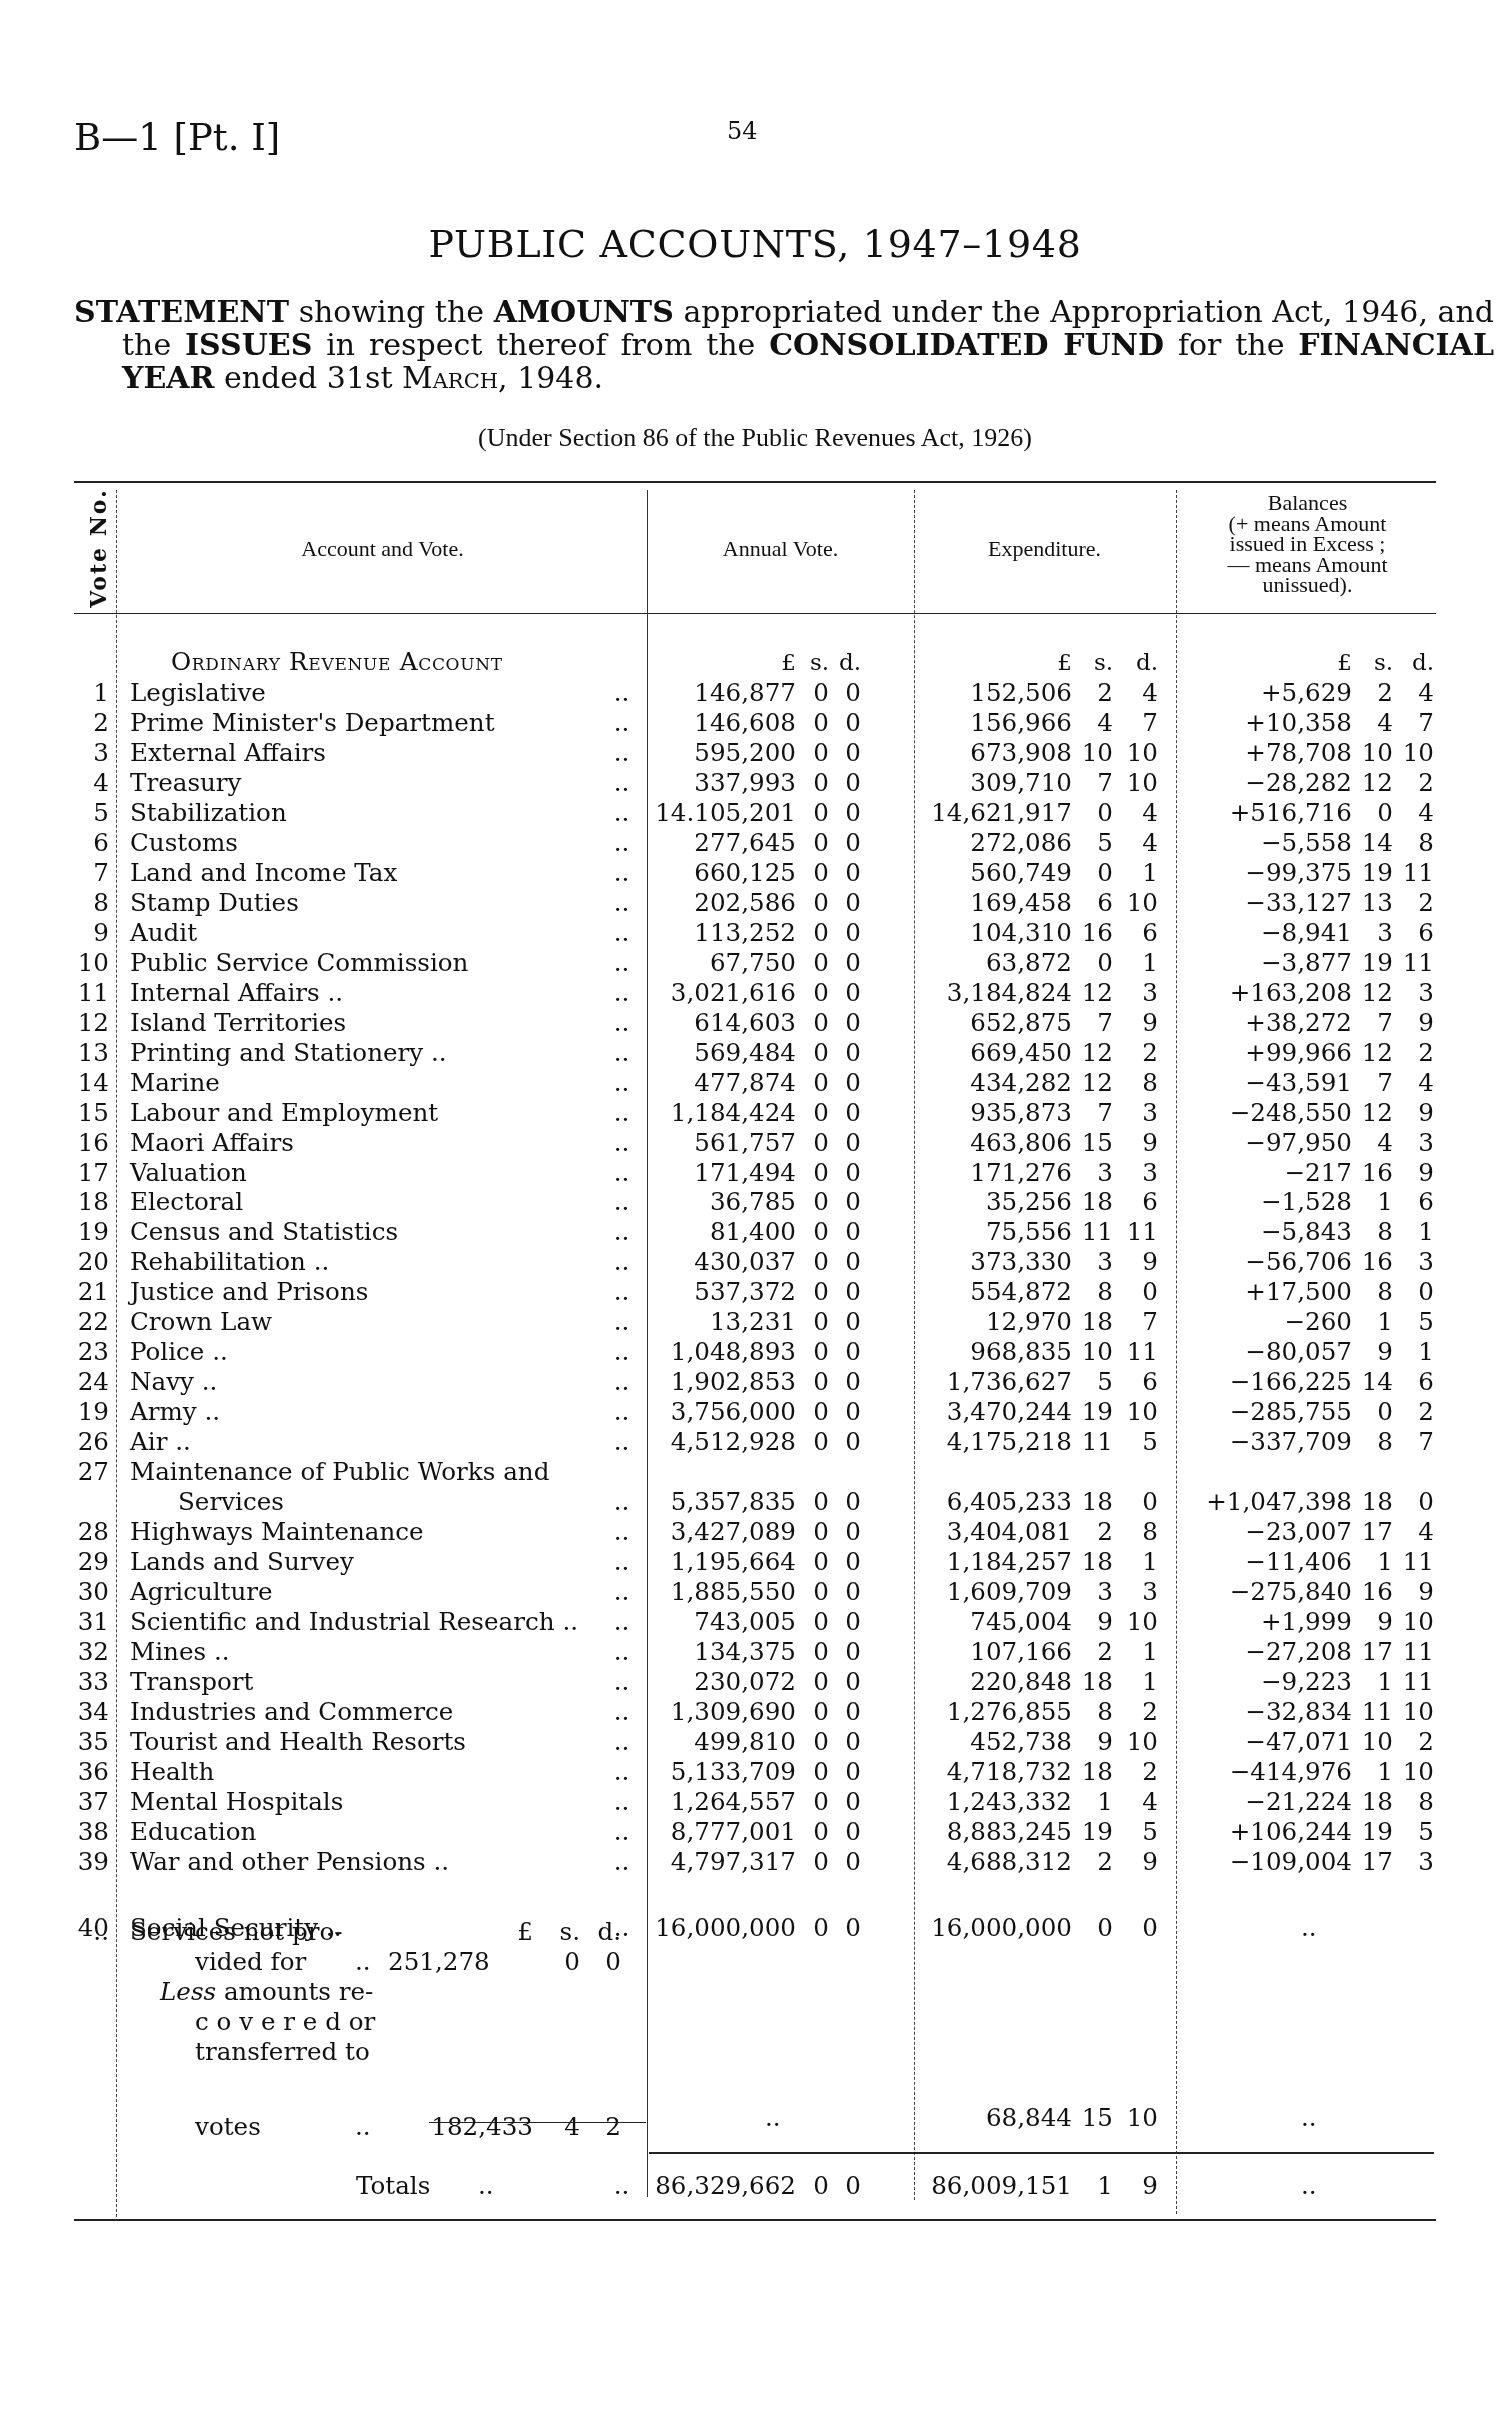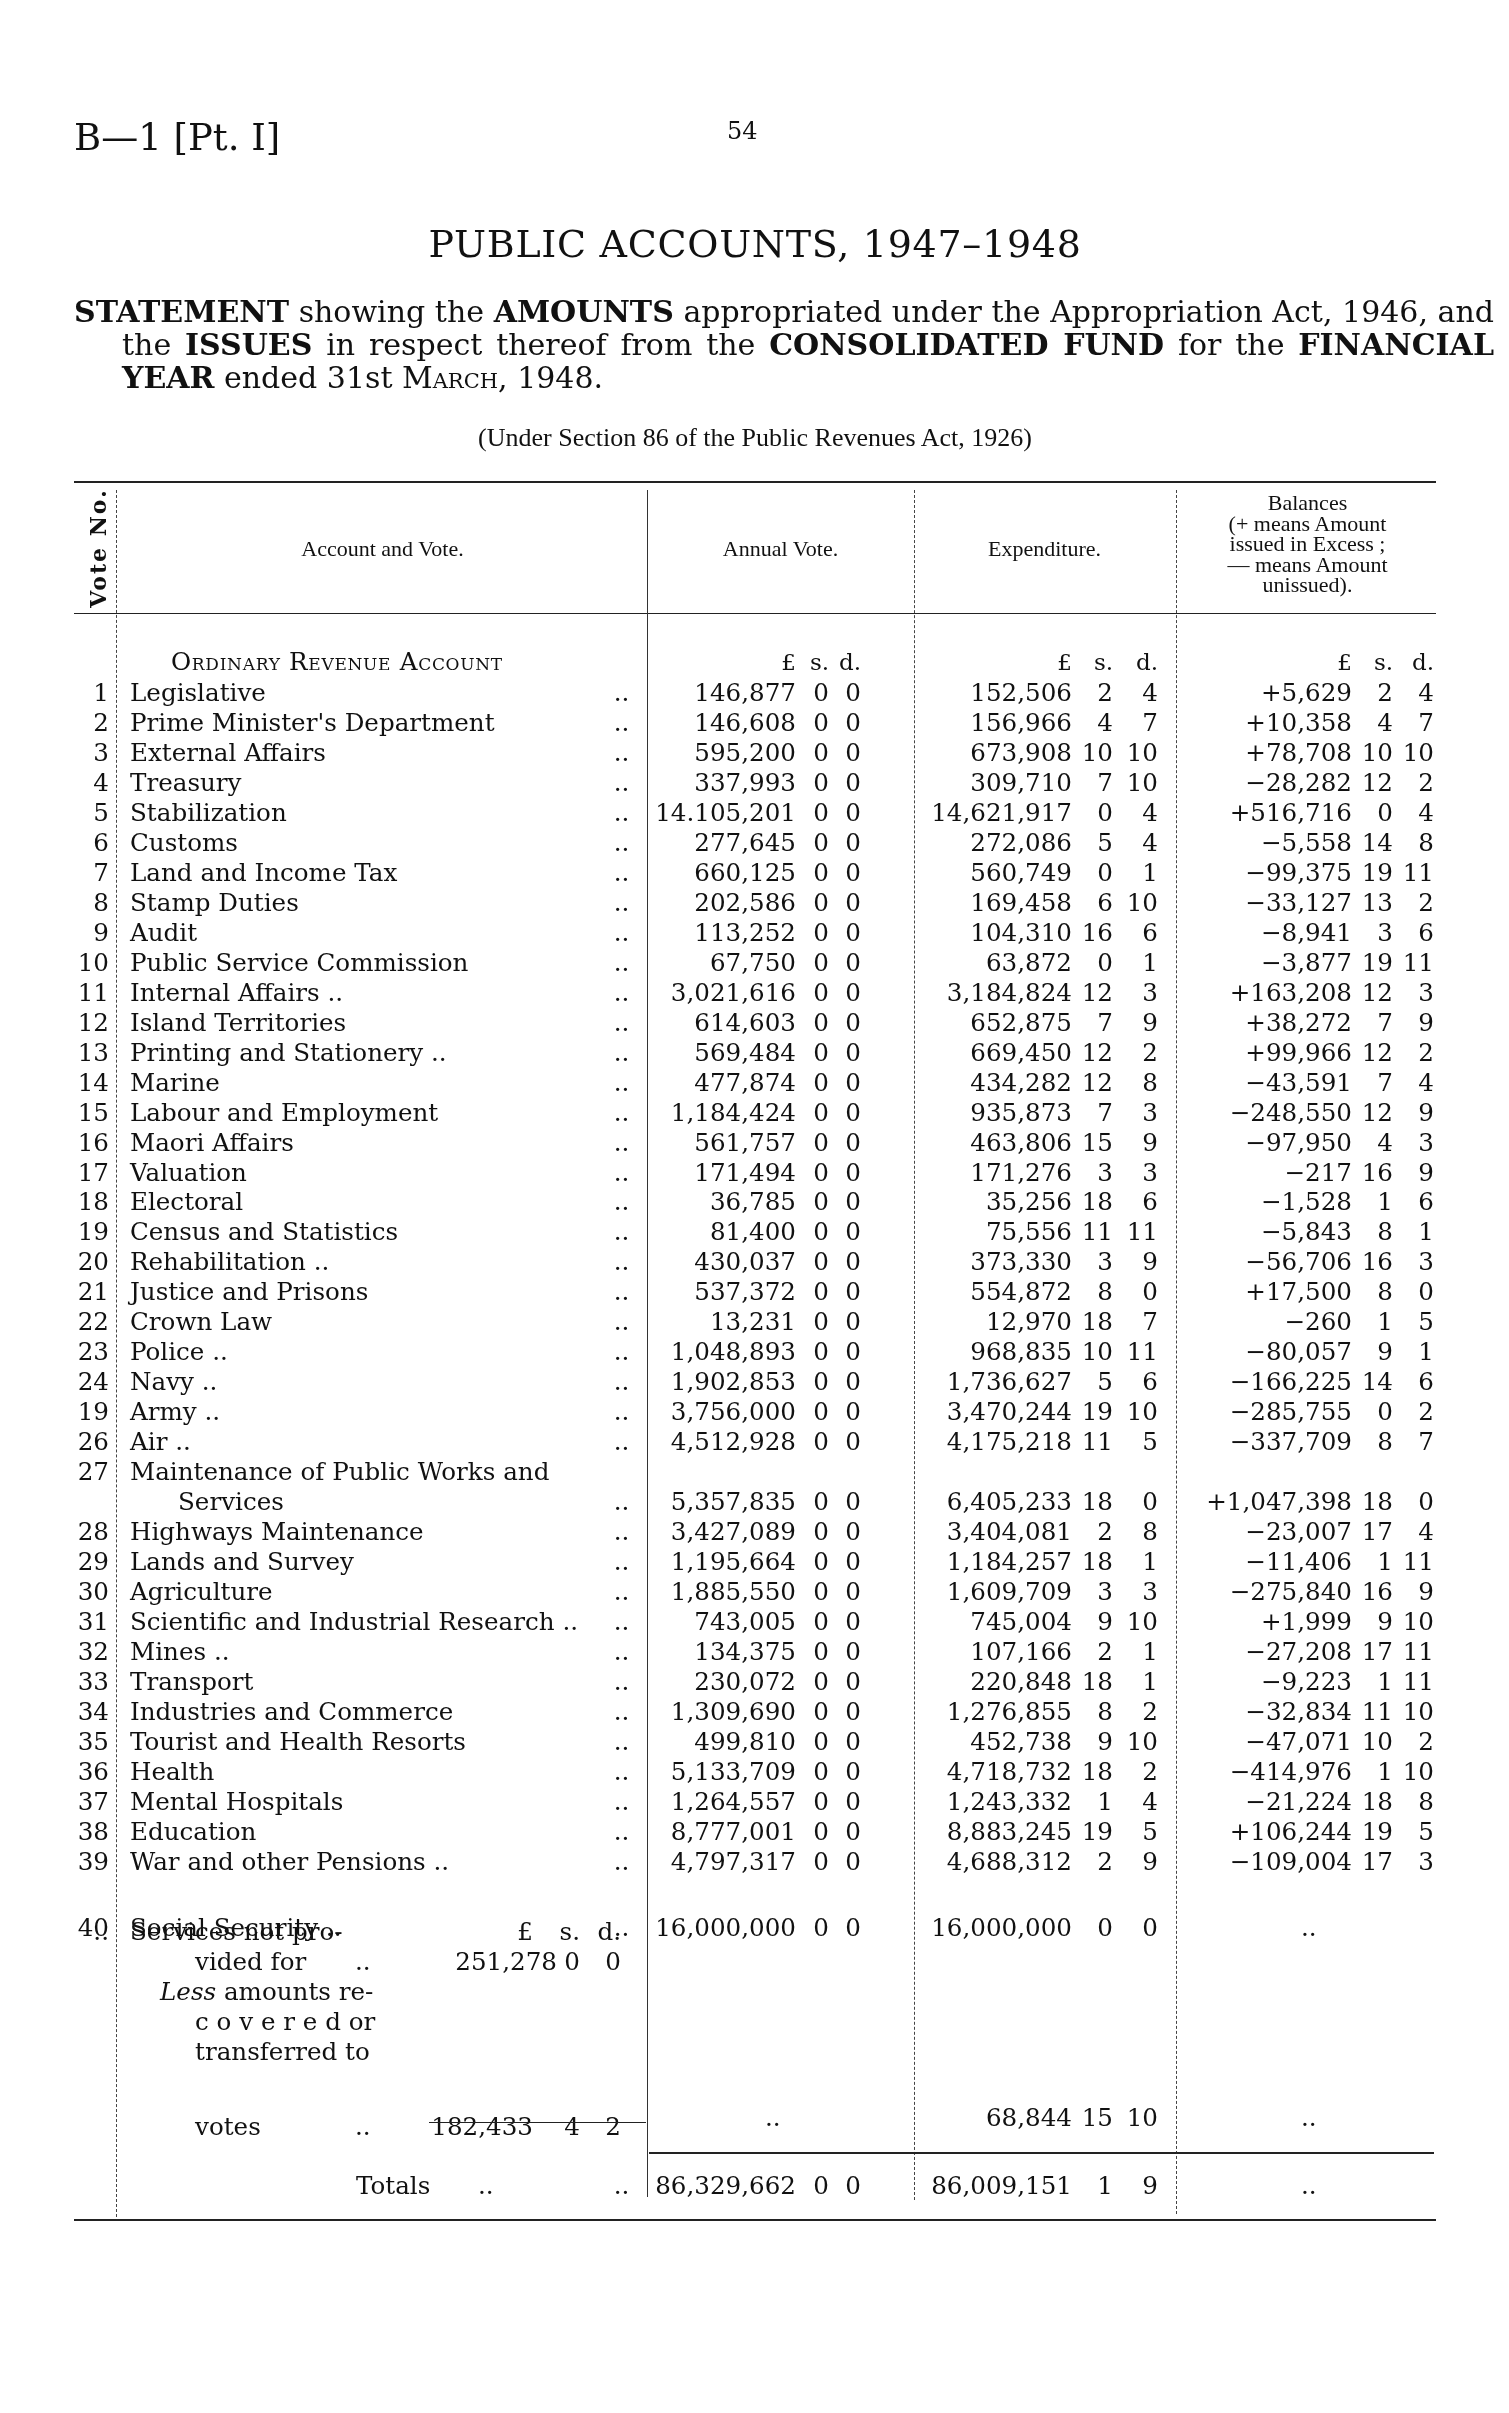--- a/index.html
+++ b/index.html
@@ -656,21 +656,21 @@
     <div class="row" style="top:1917px;">
       <span class="c vn">..</span>
       <span class="c acc">Services not pro-</span>
       <span class="c" style="left:451px; width:82px; text-align:right;">£</span>
       <span class="c" style="left:546px; width:34px; text-align:right;">s.</span>
       <span class="c" style="left:587px; width:34px; text-align:right;">d.</span>
     </div>
     <div class="row" style="top:1947px;">
       <span class="c" style="left:195px;">vided for</span>
       <span class="c" style="left:355px;">..</span>
-      <span class="c" style="left:434px; width:123px; text-align:right;">251,278</span>
+      <span class="c" style="left:388px; width:123px; text-align:left;">251,278</span>
       <span class="c" style="left:546px; width:34px; text-align:right;">0</span>
       <span class="c" style="left:587px; width:34px; text-align:right;">0</span>
     </div>
     <div class="row" style="top:1977px;">
       <span class="c" style="left:160px;"><span class="italic">Less</span><span> amounts re-</span></span>
     </div>
     <div class="row" style="top:2007px;padding-left:48px;">
       <span class="c" style="left:195px;">c o v e r e d or</span>
     </div>
     <div class="row" style="top:2037px;">

